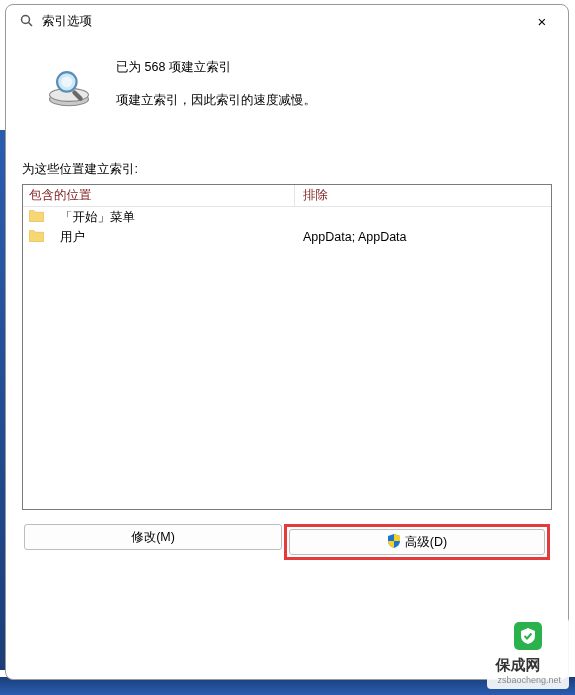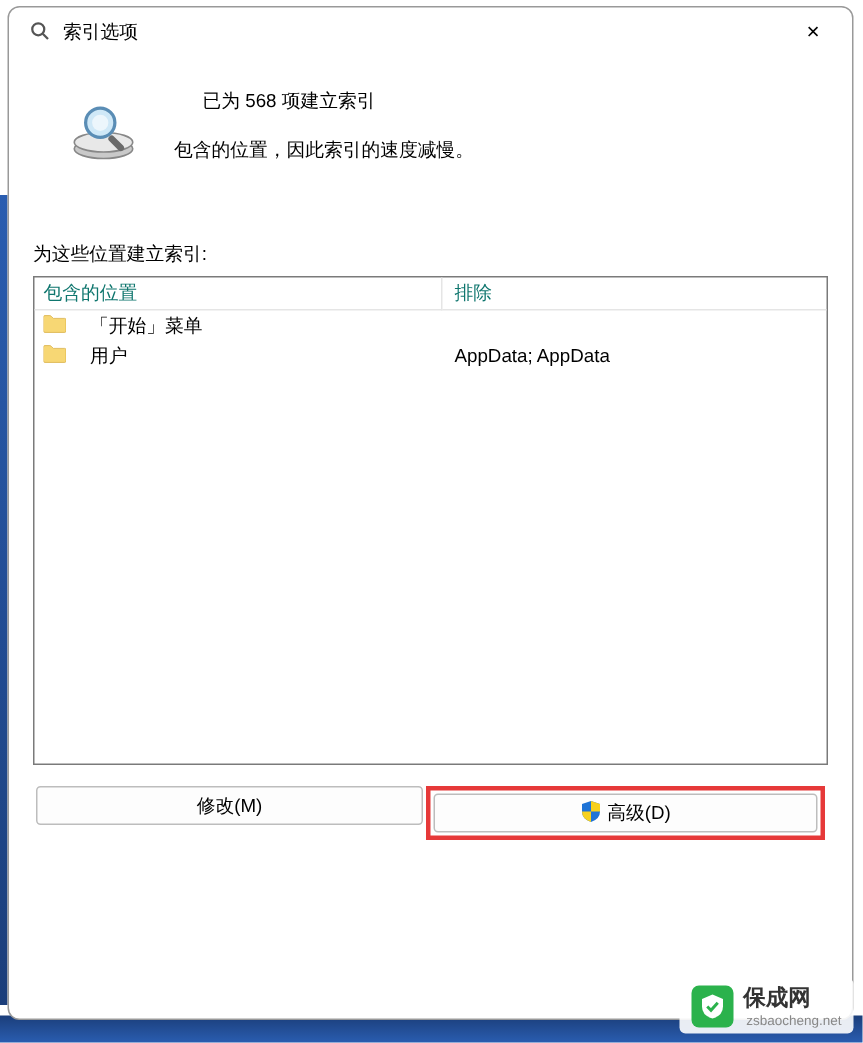--- a/index.html
+++ b/index.html
@@ -22,37 +22,37 @@
 }
 .titlebar .icon-slot { width: 18px; height: 18px; margin-right: 6px; display:flex; align-items:center; justify-content:center; }
 .titlebar .title { font-size: 12.5px; color: #000; flex: 1; }
 .titlebar .close { width: 44px; height: 28px; display:flex; align-items:center; justify-content:center; font-size: 15px; color:#000; }
 
 .content { padding: 12px 16px 0 16px; }
 
 .status-row { display:flex; align-items:flex-start; margin-top: 6px; }
 .big-icon { width: 58px; height: 58px; margin-left: 18px; display:flex; align-items:center; justify-content:center; }
 .status-text { margin-left: 18px; font-size: 12.5px; color:#000; }
-.status-text .line1 { margin-top: 4px; margin-bottom: 16px; margin-left: 19px; }
+.status-text .line1 { margin-top: 4px; margin-bottom: 16px; }
 .status-text .line2 { }
 
 .section-label { font-size: 12.5px; color:#000; margin-top: 48px; margin-bottom: 6px; }
 
 .listbox {
   border: 1px solid #7a7a7a;
   height: 326px;
   background:#fff;
   display:flex;
   flex-direction:column;
 }
 .list-header {
   display:flex;
   height: 22px;
   font-size: 12.5px;
-  color:#0f766e;
+  color:#7f1d1d;
 }
 .list-header .col1 { width: 272px; padding-left: 6px; display:flex; align-items:center; border-right:1px solid #e5e5e5; border-bottom:1px solid #e5e5e5; }
 .list-header .col2 { flex:1; padding-left: 8px; display:flex; align-items:center; border-bottom:1px solid #e5e5e5; }
 .list-body { flex:1; position:relative; }
 .row { display:flex; height: 20px; font-size: 12.5px; align-items:center; }
 .row .c1 { width: 272px; padding-left: 6px; display:flex; align-items:center; gap:16px; }
 .row .c2 { flex:1; padding-left: 8px; }
 .folder-icon { width:15px; height:12px; }
 
 .buttons {
@@ -86,20 +86,21 @@
 .links { margin-top: 14px; font-size: 12.5px; }
 .links a { color: #0066cc; text-decoration: underline; display:inline-block; margin-bottom: 8px; cursor:pointer; }
 
 .watermark {
   position:absolute;
   right: 6px; bottom: 6px;
   display:flex; align-items:center; gap:6px;
   background: rgba(255,255,255,0.9);
   padding: 4px 8px;
   border-radius: 4px;
+  flex-direction: column;
 }
 .watermark .wm-icon { width:28px; height:28px; background:#2bb24c; border-radius:5px; display:flex; align-items:center; justify-content:center; }
 .watermark .wm-text { font-size:15px; font-weight:600; color:#333; }
 .watermark .wm-sub { font-size:9px; color:#888; margin-left:2px; }
 
 .side-blue-left { position:absolute; left:0; top:130px; width:5px; height:540px; background: linear-gradient(#2a5db0, #1b3e7a); }
 .side-blue-bottom { position:absolute; left:0; bottom:0; height:18px; width:575px; background: linear-gradient(#1b3e7a, #2a5db0); }
 </style>
 </head>
 <body>
@@ -129,21 +130,21 @@
         <svg viewBox="0 0 48 48" width="52" height="52">
           <ellipse cx="24" cy="38" rx="18" ry="6" fill="#c9c9c9" stroke="#888" stroke-width="1"></ellipse>
           <ellipse cx="24" cy="34" rx="18" ry="6" fill="#e8e8e8" stroke="#888" stroke-width="1"></ellipse>
           <circle cx="22" cy="22" r="9" fill="#cfe8f7" stroke="#5a8db5" stroke-width="2"></circle>
           <circle cx="22" cy="22" r="5" fill="#fff" opacity="0.6"></circle>
           <rect x="29" y="29" width="12" height="4" rx="2" fill="#6a6a6a" transform="rotate(45 29 29)"></rect>
         </svg>
       </div>
       <div class="status-text">
         <div class="line1">已为 568 项建立索引</div>
-        <div class="line2">包含的位置，因此索引的速度减慢。</div>
+        <div class="line2">项建立索引，因此索引的速度减慢。</div>
       </div>
     </div>
 
     <div class="section-label">为这些位置建立索引:</div>
 
     <div class="listbox">
       <div class="list-header">
         <div class="col1">包含的位置</div>
         <div class="col2">排除</div>
       </div>

